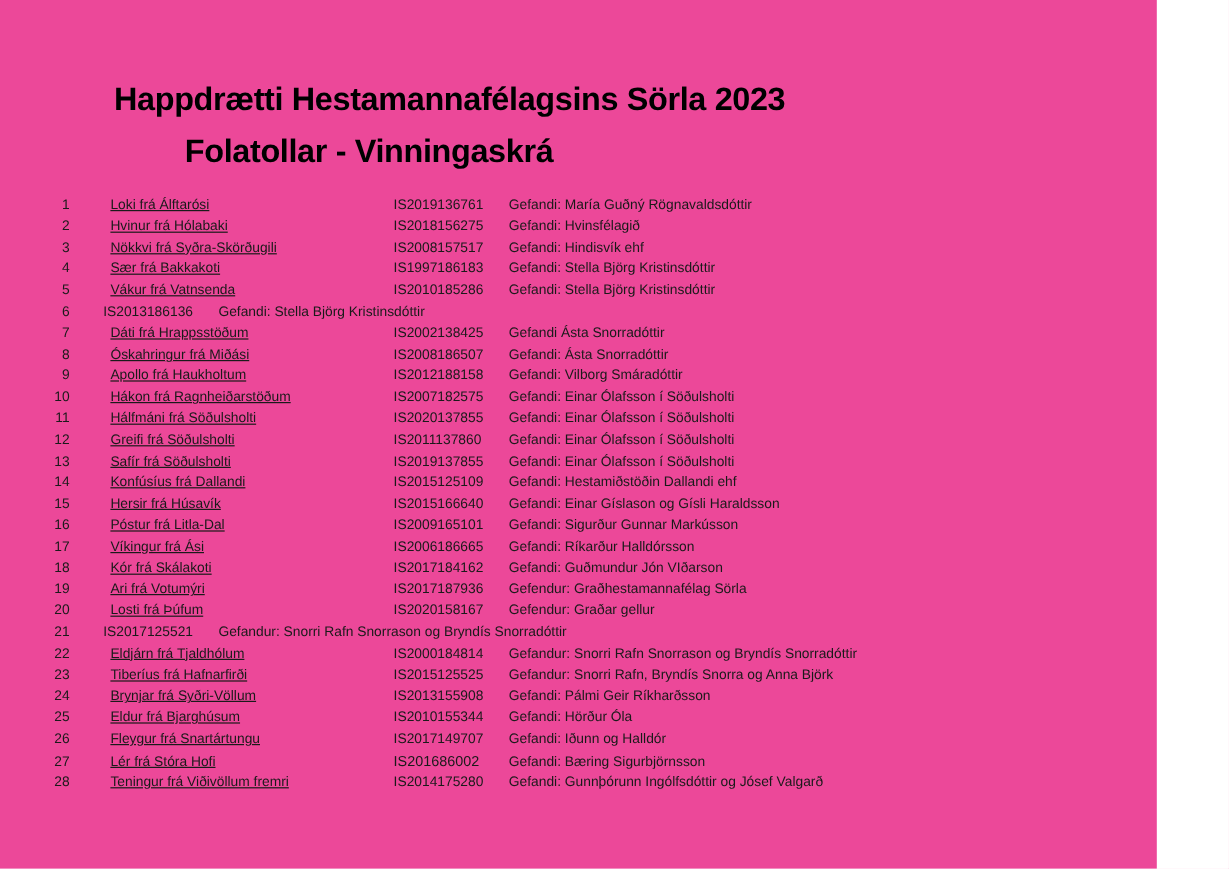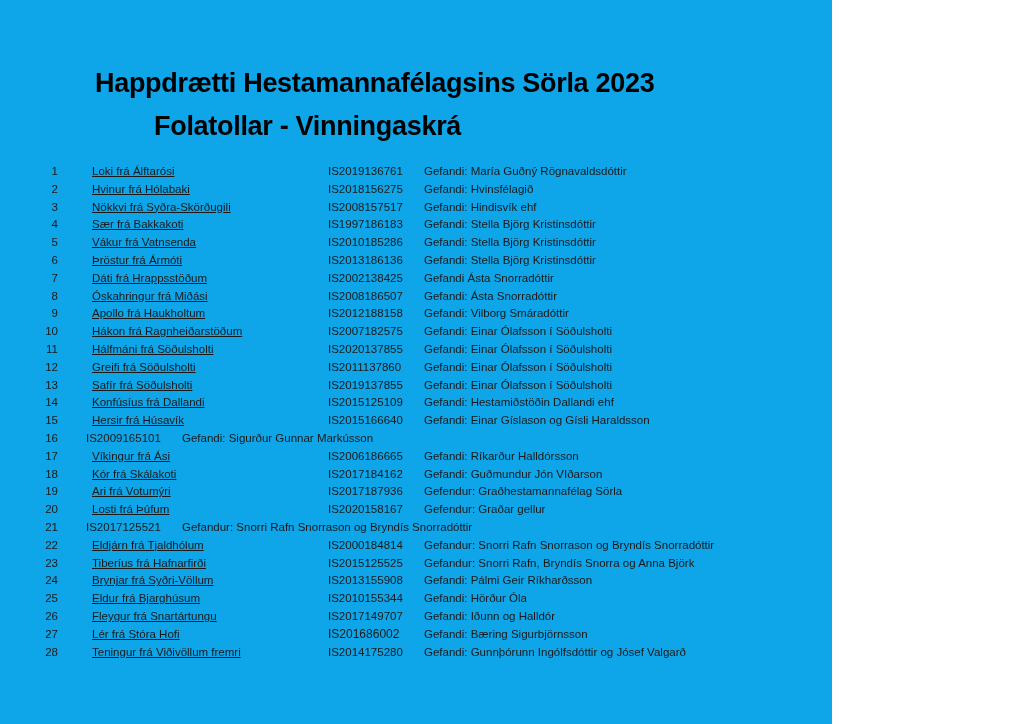--- a/index.html
+++ b/index.html
@@ -2,23 +2,23 @@
 <html><head>
 <meta charset="utf-8">
 <style>
   html, body {
     margin: 0;
     padding: 0;
     background: #ffffff;
   }
   .page {
     position: relative;
-    width: 832px;
+    width: 964px;
     height: 724px;
-    background: #0ea5e9;
+    background: #ec4899;
     font-family: "Liberation Sans", sans-serif;
     color: #1a1a1a;
     overflow: hidden;
   }
   .title {
     position: absolute;
     font-weight: 700;
     font-size: 27px;
     color: #000000;
     white-space: pre;
@@ -54,31 +54,31 @@
 <div class="page">
   <div class="title title-line1">Happdrætti Hestamannafélagsins Sörla 2023</div>
   <div class="title title-line2">Folatollar - Vinningaskrá</div>
 
   <div class="winners-table">
       <div class="row"><span class="cell num">1</span><span class="cell name">Loki frá Álftarósi</span><span class="cell id">IS2019136761</span><span class="cell donor">Gefandi: María Guðný Rögnavaldsdóttir</span></div>
       <div class="row"><span class="cell num">2</span><span class="cell name">Hvinur frá Hólabaki</span><span class="cell id">IS2018156275</span><span class="cell donor">Gefandi: Hvinsfélagið</span></div>
       <div class="row"><span class="cell num">3</span><span class="cell name">Nökkvi frá Syðra-Skörðugili</span><span class="cell id">IS2008157517</span><span class="cell donor">Gefandi: Hindisvík ehf</span></div>
       <div class="row"><span class="cell num">4</span><span class="cell name">Sær frá Bakkakoti</span><span class="cell id">IS1997186183</span><span class="cell donor">Gefandi: Stella Björg Kristinsdóttir</span></div>
       <div class="row"><span class="cell num">5</span><span class="cell name">Vákur frá Vatnsenda</span><span class="cell id">IS2010185286</span><span class="cell donor">Gefandi: Stella Björg Kristinsdóttir</span></div>
-      <div class="row"><span class="cell num">6</span><span class="cell name">Þröstur frá Ármóti</span><span class="cell id">IS2013186136</span><span class="cell donor">Gefandi: Stella Björg Kristinsdóttir</span></div>
+      <div class="row"><span class="cell num">6</span><span class="cell id">IS2013186136</span><span class="cell donor">Gefandi: Stella Björg Kristinsdóttir</span></div>
       <div class="row"><span class="cell num">7</span><span class="cell name">Dáti frá Hrappsstöðum</span><span class="cell id">IS2002138425</span><span class="cell donor">Gefandi Ásta Snorradóttir</span></div>
       <div class="row"><span class="cell num">8</span><span class="cell name">Óskahringur frá Miðási</span><span class="cell id">IS2008186507</span><span class="cell donor">Gefandi: Ásta Snorradóttir</span></div>
       <div class="row"><span class="cell num">9</span><span class="cell name">Apollo frá Haukholtum</span><span class="cell id">IS2012188158</span><span class="cell donor">Gefandi: Vilborg Smáradóttir</span></div>
       <div class="row"><span class="cell num">10</span><span class="cell name">Hákon frá Ragnheiðarstöðum</span><span class="cell id">IS2007182575</span><span class="cell donor">Gefandi: Einar Ólafsson í Söðulsholti</span></div>
       <div class="row"><span class="cell num">11</span><span class="cell name">Hálfmáni frá Söðulsholti</span><span class="cell id">IS2020137855</span><span class="cell donor">Gefandi: Einar Ólafsson í Söðulsholti</span></div>
       <div class="row"><span class="cell num">12</span><span class="cell name">Greifi frá Söðulsholti</span><span class="cell id">IS2011137860</span><span class="cell donor">Gefandi: Einar Ólafsson í Söðulsholti</span></div>
       <div class="row"><span class="cell num">13</span><span class="cell name">Safír frá Söðulsholti</span><span class="cell id">IS2019137855</span><span class="cell donor">Gefandi: Einar Ólafsson í Söðulsholti</span></div>
       <div class="row"><span class="cell num">14</span><span class="cell name">Konfúsíus frá Dallandi</span><span class="cell id">IS2015125109</span><span class="cell donor">Gefandi: Hestamiðstöðin Dallandi ehf</span></div>
       <div class="row"><span class="cell num">15</span><span class="cell name">Hersir frá Húsavík</span><span class="cell id">IS2015166640</span><span class="cell donor">Gefandi: Einar Gíslason og Gísli Haraldsson</span></div>
-      <div class="row"><span class="cell num">16</span><span class="cell id">IS2009165101</span><span class="cell donor">Gefandi: Sigurður Gunnar Markússon</span></div>
+      <div class="row"><span class="cell num">16</span><span class="cell name">Póstur frá Litla-Dal</span><span class="cell id">IS2009165101</span><span class="cell donor">Gefandi: Sigurður Gunnar Markússon</span></div>
       <div class="row"><span class="cell num">17</span><span class="cell name">Víkingur frá Ási</span><span class="cell id">IS2006186665</span><span class="cell donor">Gefandi: Ríkarður Halldórsson</span></div>
       <div class="row"><span class="cell num">18</span><span class="cell name">Kór frá Skálakoti</span><span class="cell id">IS2017184162</span><span class="cell donor">Gefandi: Guðmundur Jón VIðarson</span></div>
       <div class="row"><span class="cell num">19</span><span class="cell name">Ari frá Votumýri</span><span class="cell id">IS2017187936</span><span class="cell donor">Gefendur: Graðhestamannafélag Sörla</span></div>
       <div class="row"><span class="cell num">20</span><span class="cell name">Losti frá Þúfum</span><span class="cell id">IS2020158167</span><span class="cell donor">Gefendur: Graðar gellur</span></div>
       <div class="row"><span class="cell num">21</span><span class="cell id">IS2017125521</span><span class="cell donor">Gefandur: Snorri Rafn Snorrason og Bryndís Snorradóttir</span></div>
       <div class="row"><span class="cell num">22</span><span class="cell name">Eldjárn frá Tjaldhólum</span><span class="cell id">IS2000184814</span><span class="cell donor">Gefandur: Snorri Rafn Snorrason og Bryndís Snorradóttir</span></div>
       <div class="row"><span class="cell num">23</span><span class="cell name">Tiberíus frá Hafnarfirði</span><span class="cell id">IS2015125525</span><span class="cell donor">Gefandur: Snorri Rafn, Bryndís Snorra og Anna Björk</span></div>
       <div class="row"><span class="cell num">24</span><span class="cell name">Brynjar frá Syðri-Völlum</span><span class="cell id">IS2013155908</span><span class="cell donor">Gefandi: Pálmi Geir Ríkharðsson</span></div>
       <div class="row"><span class="cell num">25</span><span class="cell name">Eldur frá Bjarghúsum</span><span class="cell id">IS2010155344</span><span class="cell donor">Gefandi: Hörður Óla</span></div>
       <div class="row"><span class="cell num">26</span><span class="cell name">Fleygur frá Snartártungu</span><span class="cell id">IS2017149707</span><span class="cell donor">Gefandi: Iðunn og Halldór</span></div>

